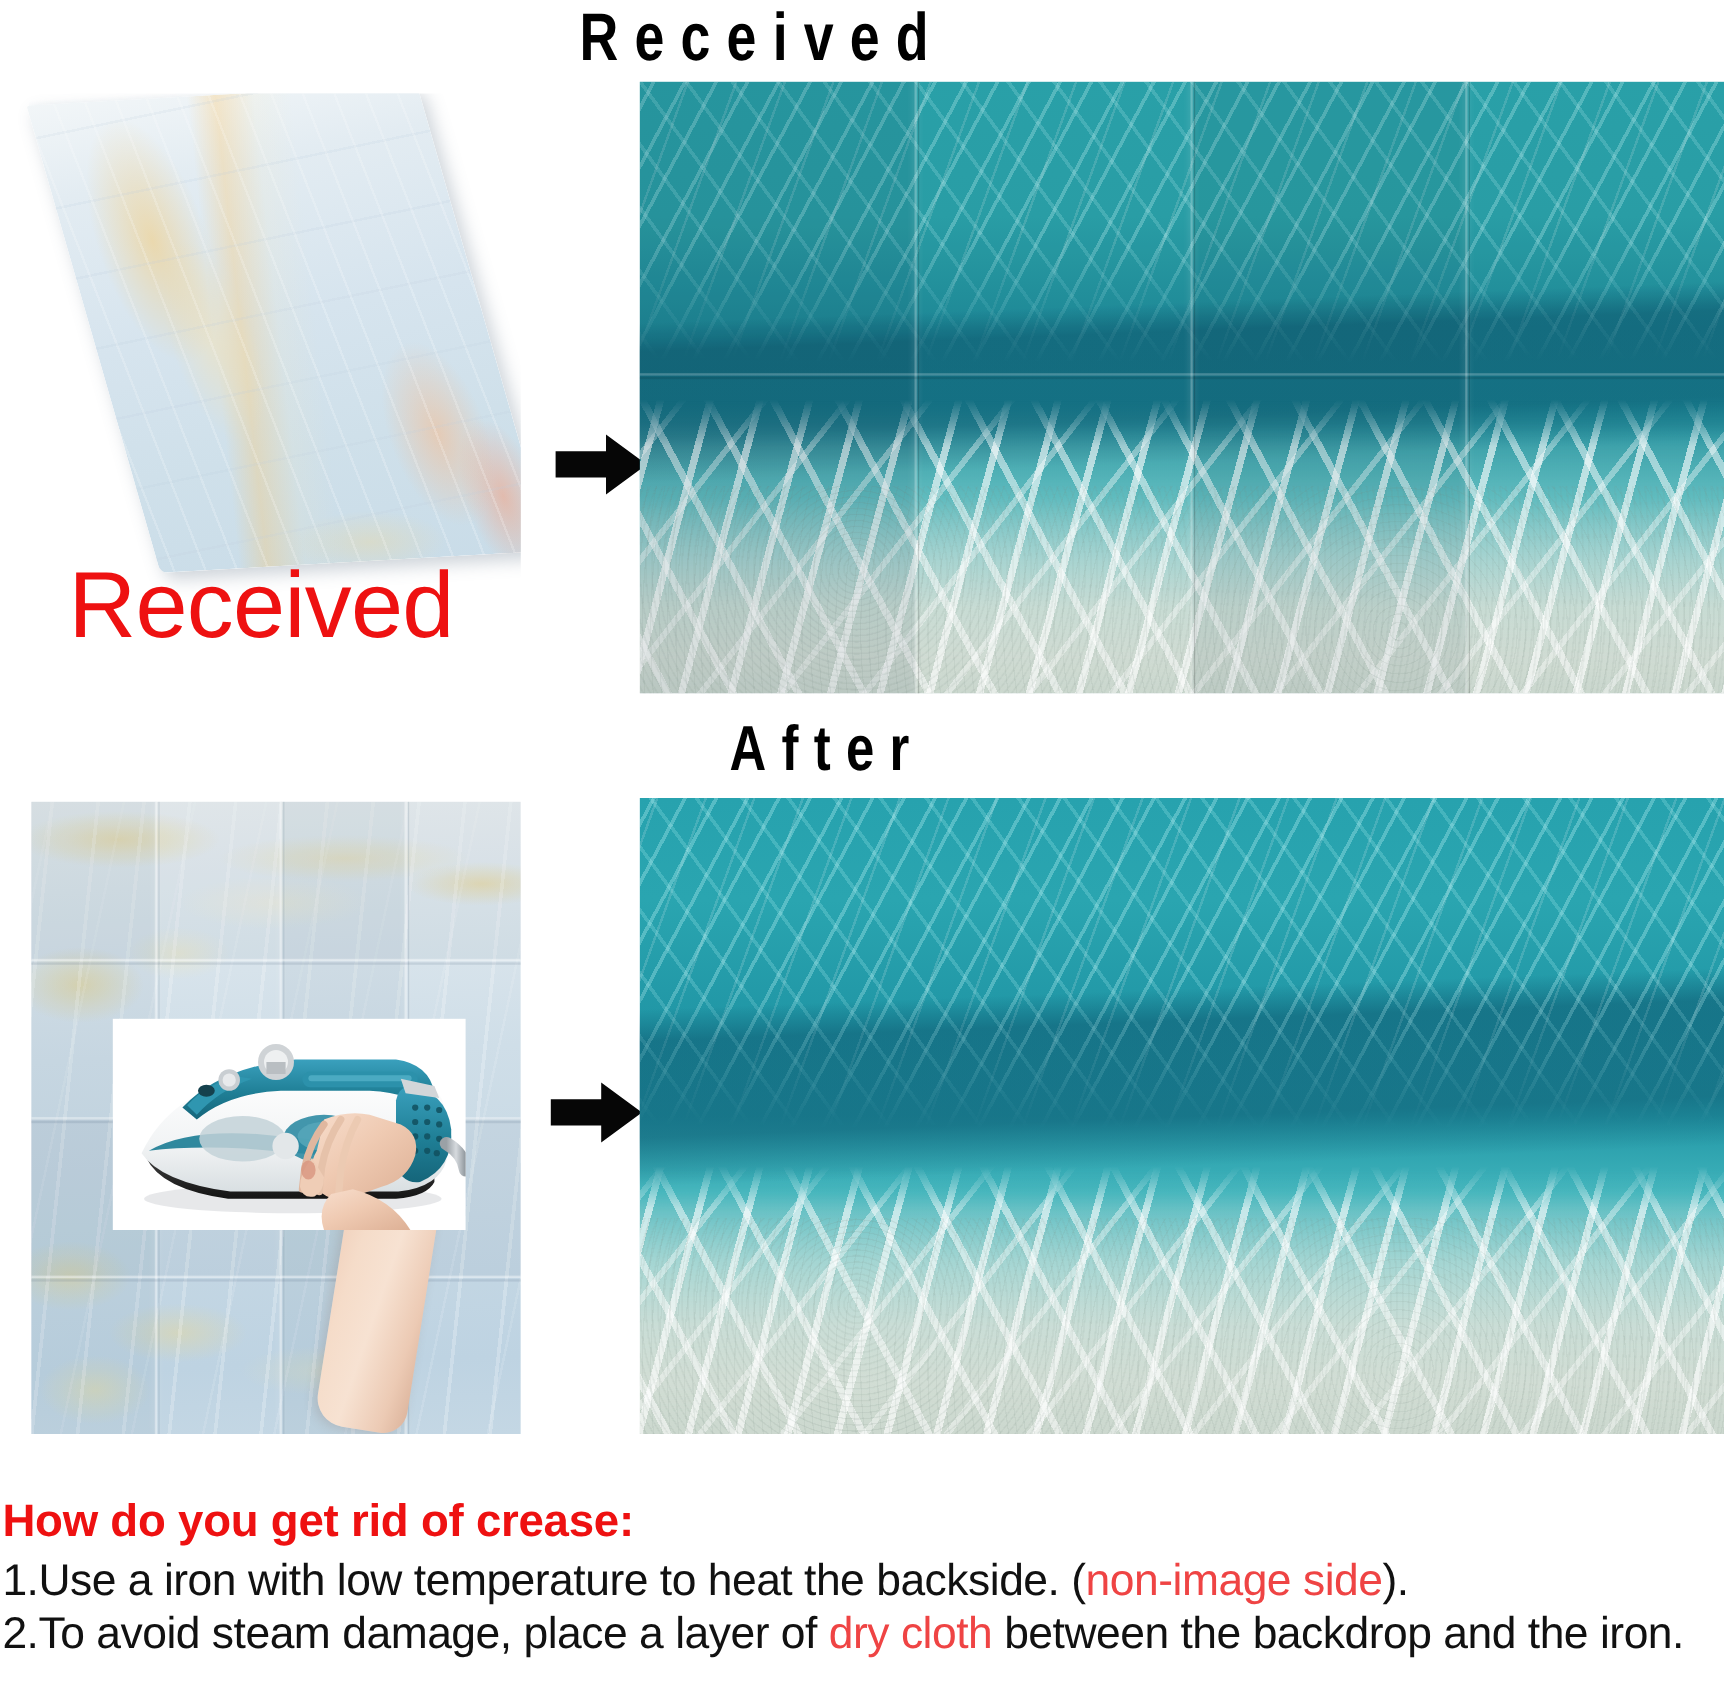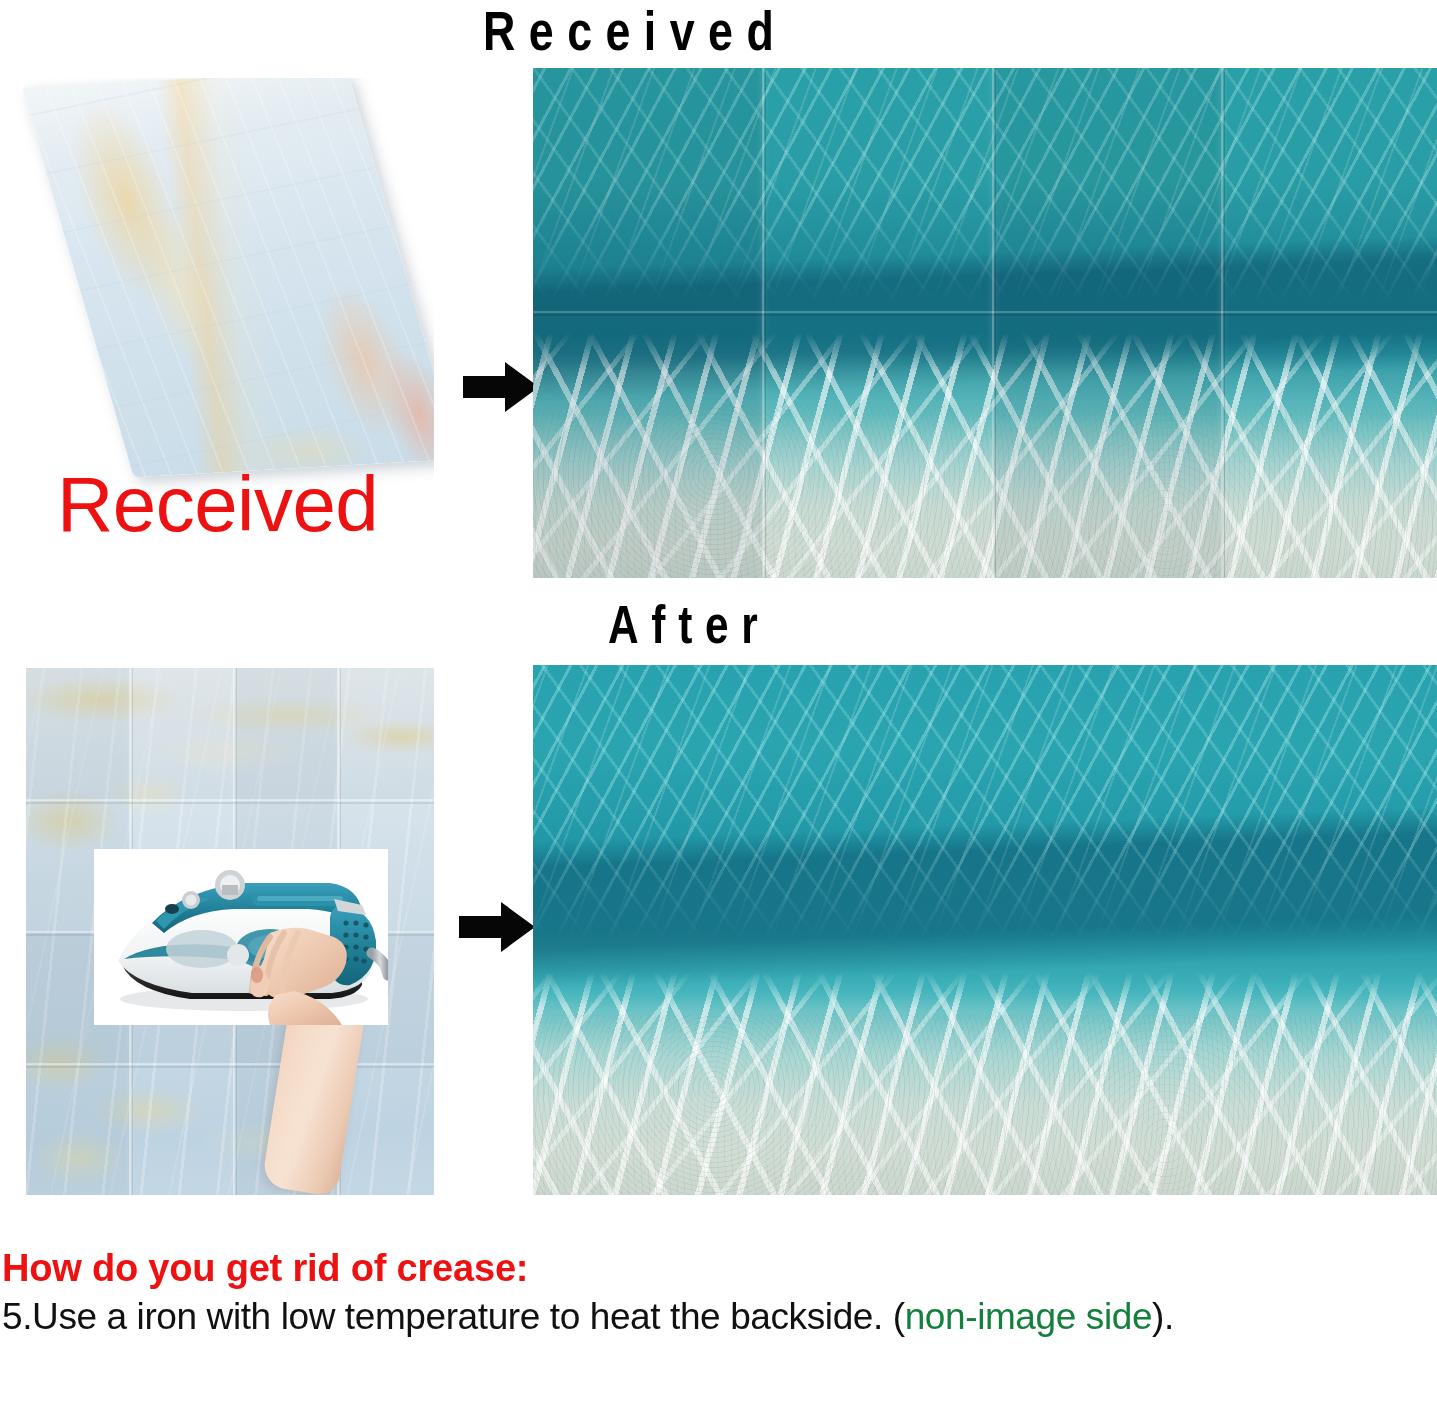--- a/index.html
+++ b/index.html
@@ -210,21 +210,21 @@
     position:absolute;left:2px;top:1248px;width:1420px;
   }
   .instr-heading{
     color:#ee1111;font-size:38px;font-weight:bold;line-height:1.08;
     margin:0 0 6px 0;letter-spacing:-0.2px;
   }
   .instr-line{
     color:#111111;font-size:37px;line-height:1.18;margin:0;
     white-space:nowrap;letter-spacing:-0.4px;
   }
-  .hl{color:#15803d;}
+  .hl{color:#ef4444;}
 </style>
 </head>
 <body>
 
 <div class="section-title" id="title-received">Received</div>
 
 <div class="photo" id="photo-folded-fabric">
   <div class="swatch-topedge"></div>
   <div class="swatch"></div>
 </div>
@@ -381,15 +381,16 @@
   <div class="water-after"></div>
   <div class="darkband" style="top:30%;height:28%;"></div>
   <div class="caustics-top" style="height:52%;"></div>
   <div class="sandbed" style="height:42%;"></div>
   <div class="sandgrain"></div>
 </div>
 
 <div class="instructions">
   <p class="instr-heading">How do you get rid of crease:</p>
 
-  <p class="instr-line"><span>5.Use a iron with low temperature to heat the backside. (</span><span class="hl">non-image side</span><span>).</span></p>
-
+  <p class="instr-line"><span>1.Use a iron with low temperature to heat the backside. (</span><span class="hl">non-image side</span><span>).</span></p>
+
+  <p class="instr-line"><span>2.To avoid steam damage, place a layer of </span><span class="hl">dry cloth</span><span> between the backdrop and the iron.</span></p>
 </div>
 
 </body></html>

